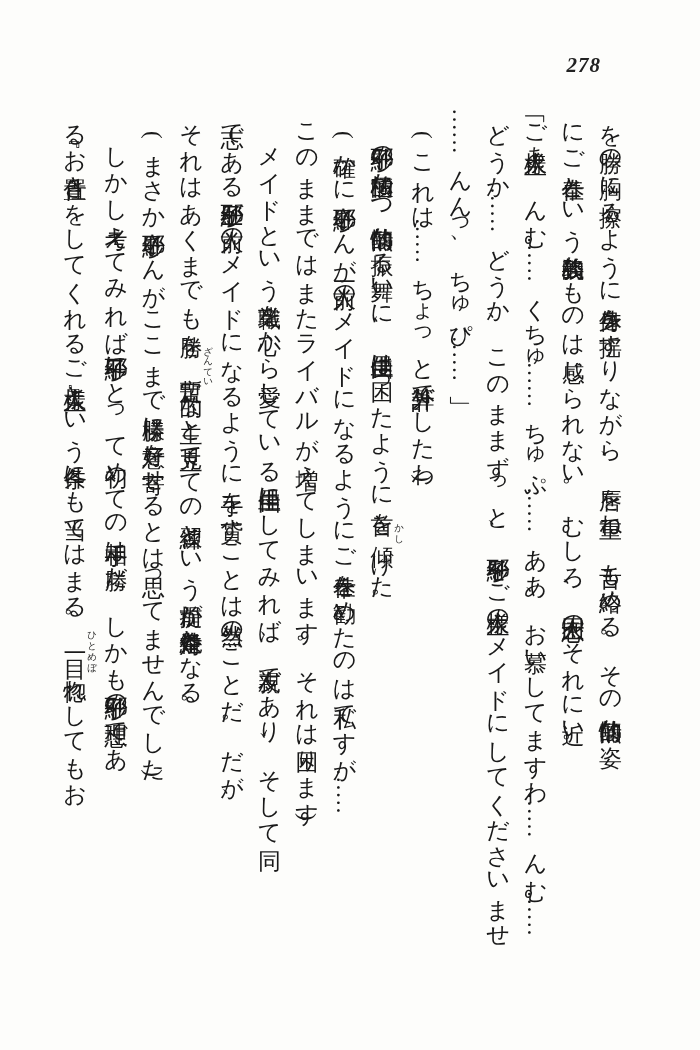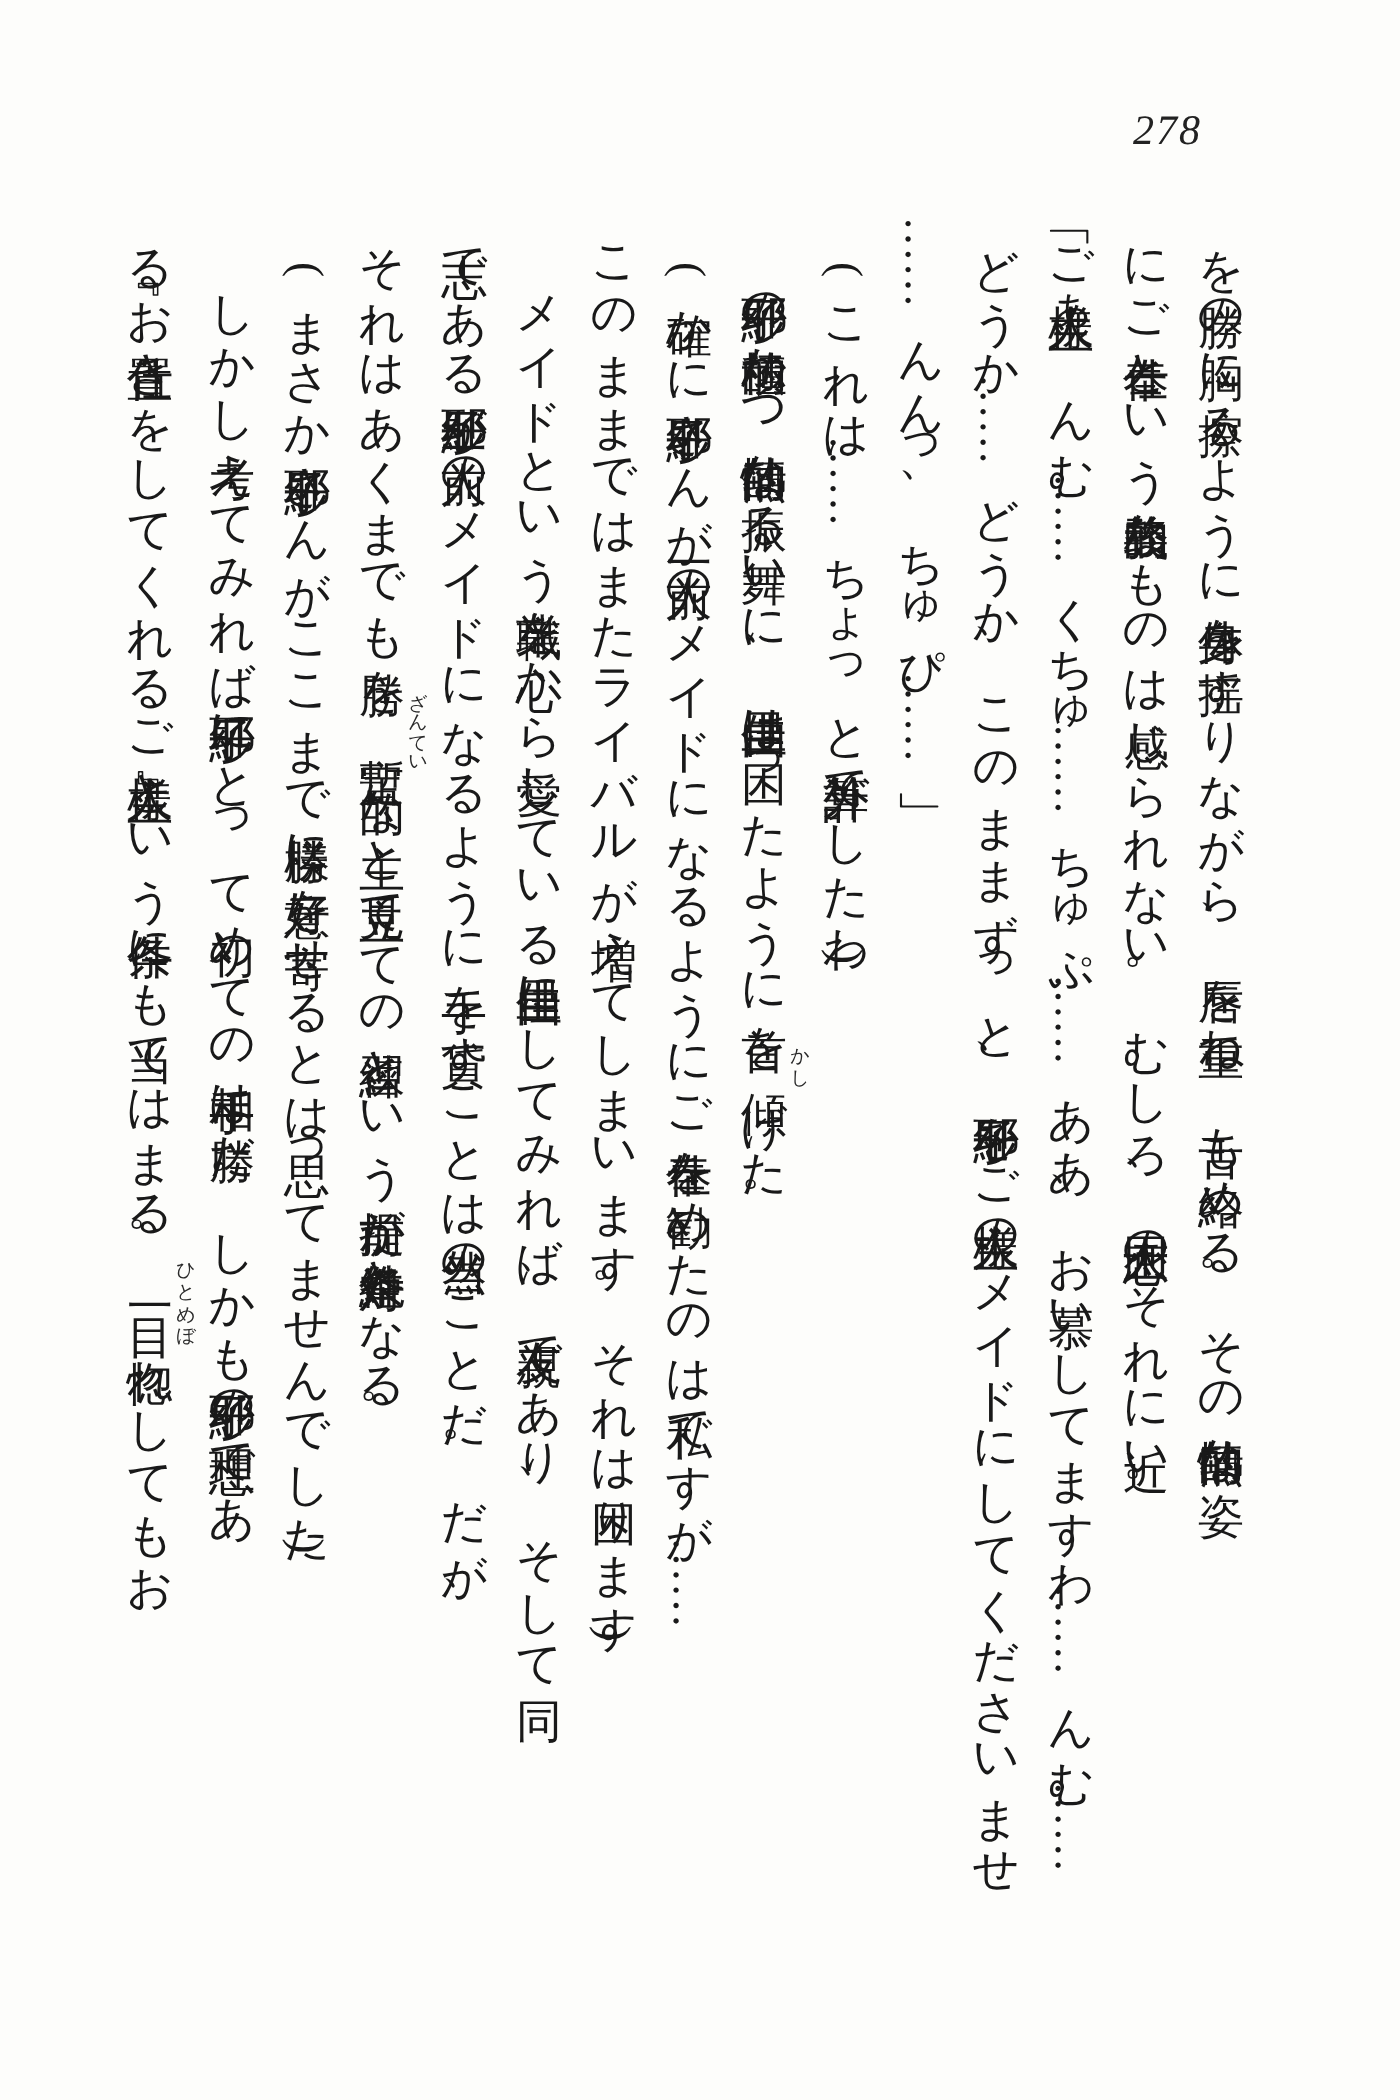--- a/index.html
+++ b/index.html
@@ -20,20 +20,21 @@
     background: #fdfdfb;
   }
   .page-number {
     position: absolute;
     top: 53px;
     right: 99px;
     font-size: 21px;
     font-style: italic;
     letter-spacing: 1px;
     color: #222;
+    font-weight: bold;
   }
   .text-block {
     position: absolute;
     top: 108px;
     right: 71px;
     height: 878px;
     writing-mode: vertical-rl;
     -webkit-writing-mode: vertical-rl;
     text-orientation: mixed;
     font-size: 23px;

